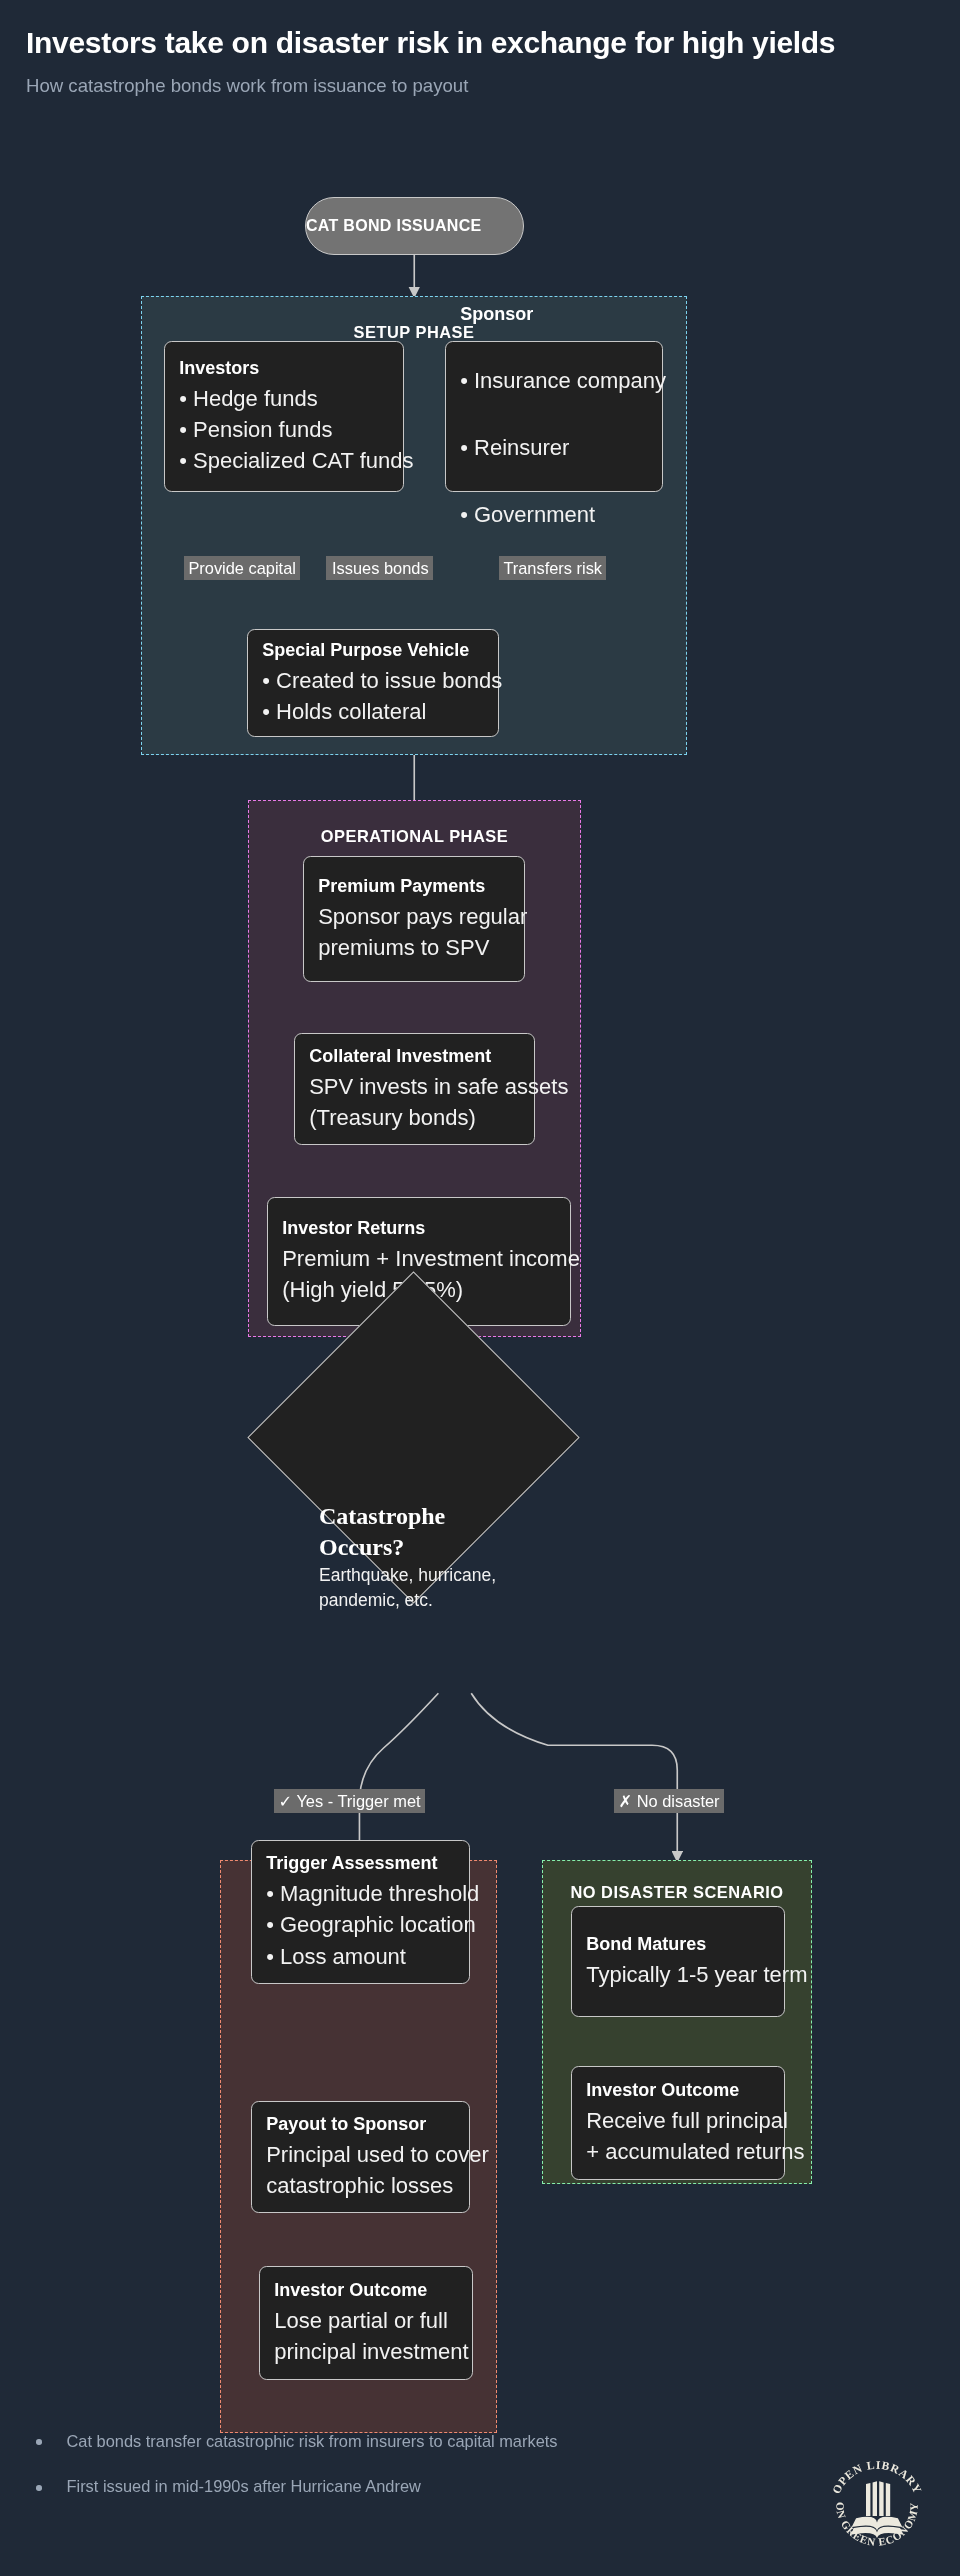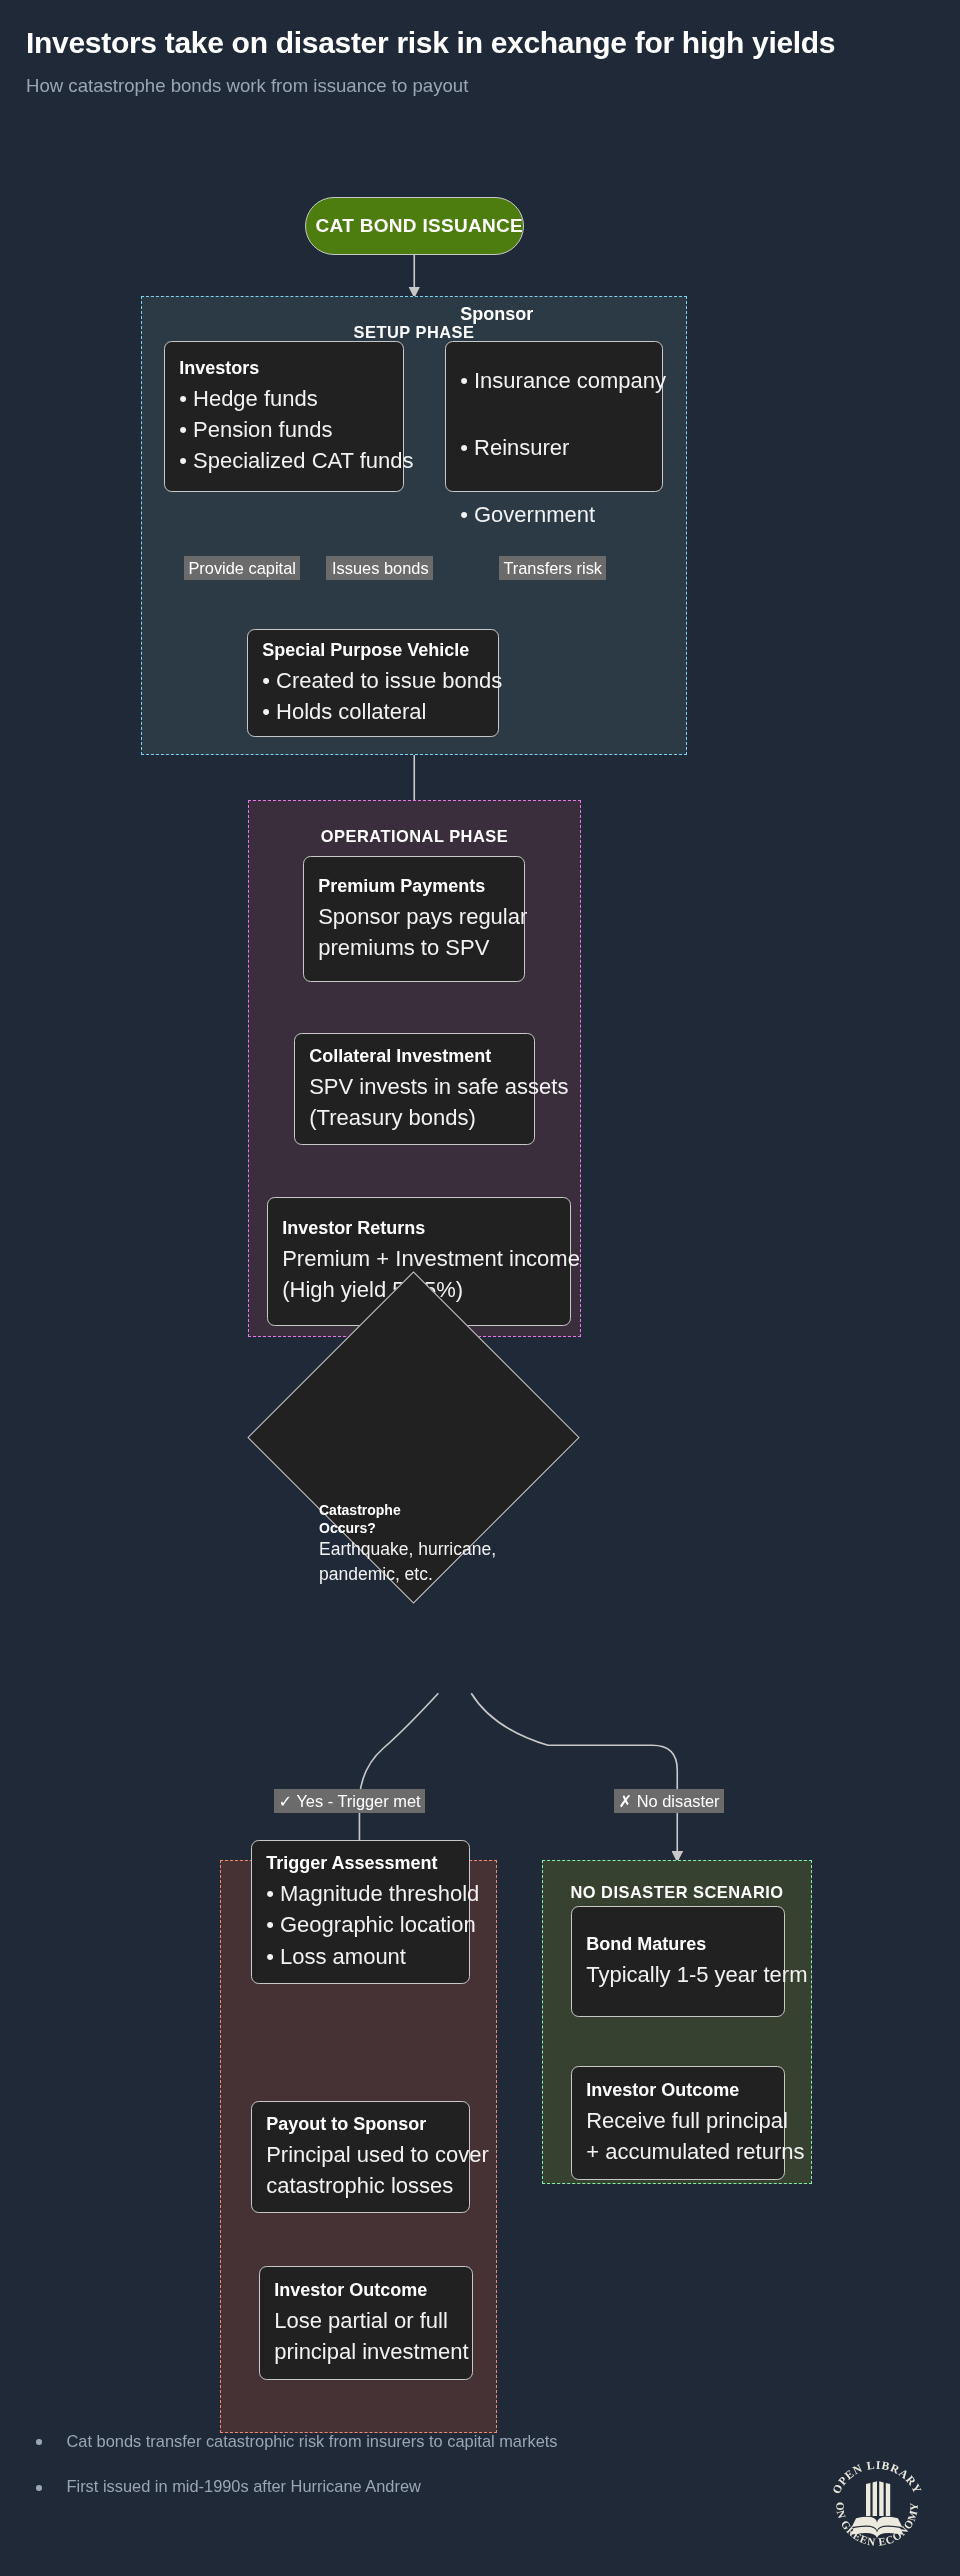--- a/index.html
+++ b/index.html
@@ -52,27 +52,27 @@
   .node .n-line {
     font-size: 22px;
     color: #f2f2f2;
     line-height: 1.42;
     white-space: nowrap;
   }
 
   
   .pill {
     position: absolute;
-    background: #4d7c0f;
+    background: #737373;
     border: 1.6px solid #c8c8c8;
     border-radius: 547px;
     display: flex;
     align-items: center;
-    justify-content: flex-end;
-    font-size: 19px;
+    justify-content: flex-start;
+    font-size: 16px;
     font-weight: bold;
     letter-spacing: 0.3px;
     color: #ffffff;
   }
 
   
   .phase {
     position: absolute;
     border-width: 1.6px;
     border-style: dashed;
@@ -96,21 +96,21 @@
     position: absolute;
     background: #212121;
     border: 1.6px solid #c8c8c8;
     transform: rotate(45deg);
   }
   .diamond-text {
     position: absolute;
     z-index: 5;
   }
   .diamond-text .d-title {
-    font-size: 14px; font-weight: bold; color: #ffffff; line-height: 1.3;
+    font-size: 24px; font-weight: bold; color: #ffffff; line-height: 1.3; font-family: Liberation Serif, serif;
   }
   .diamond-text .d-line {
     font-size: 17.5px; color: #f2f2f2; line-height: 1.42; white-space: nowrap;
   }
 
   
   .edge-label {
     position: absolute;
     background: #6b6b6b;
     color: #ffffff;

